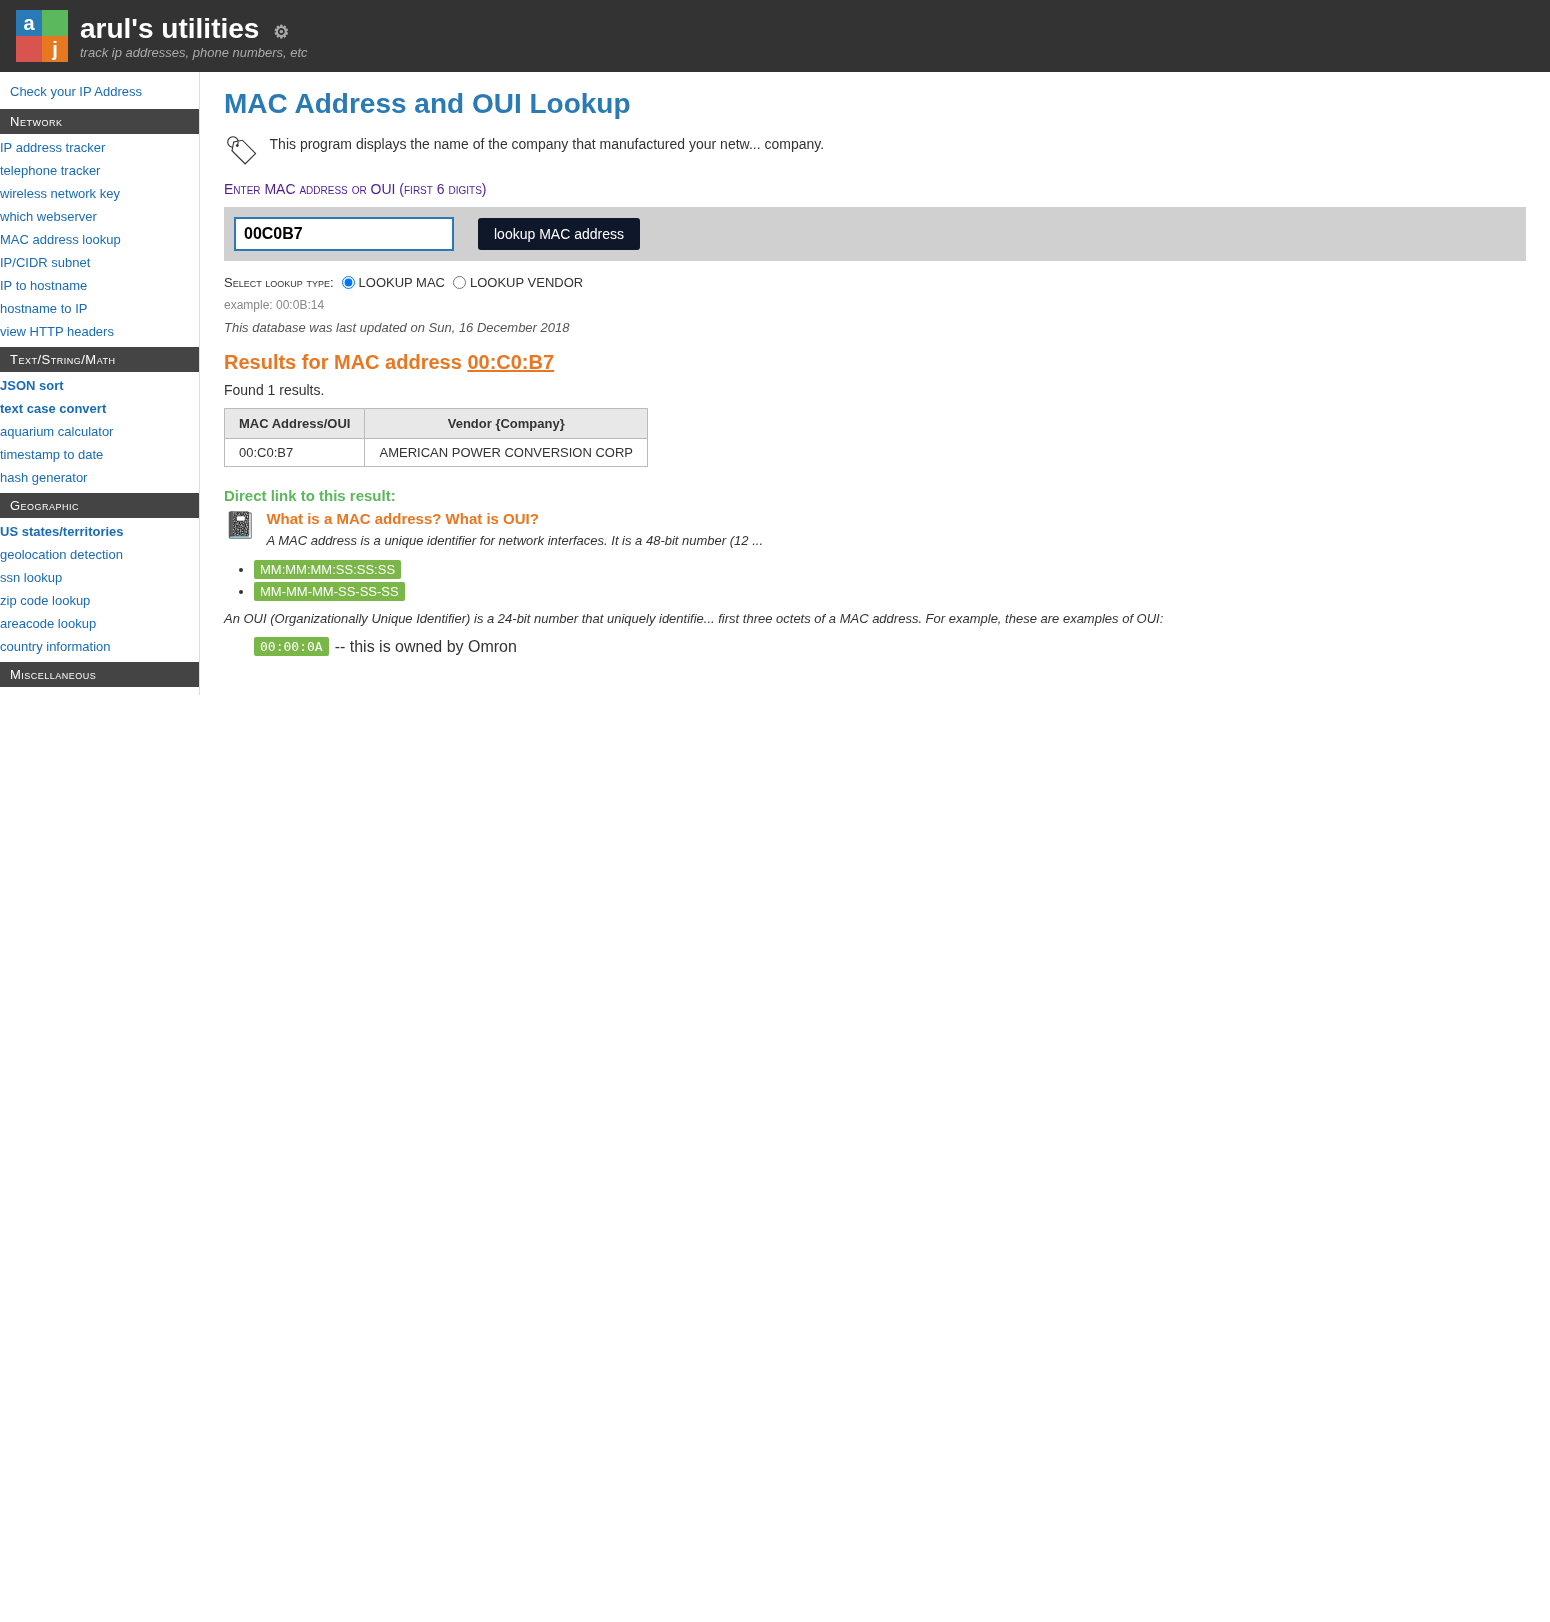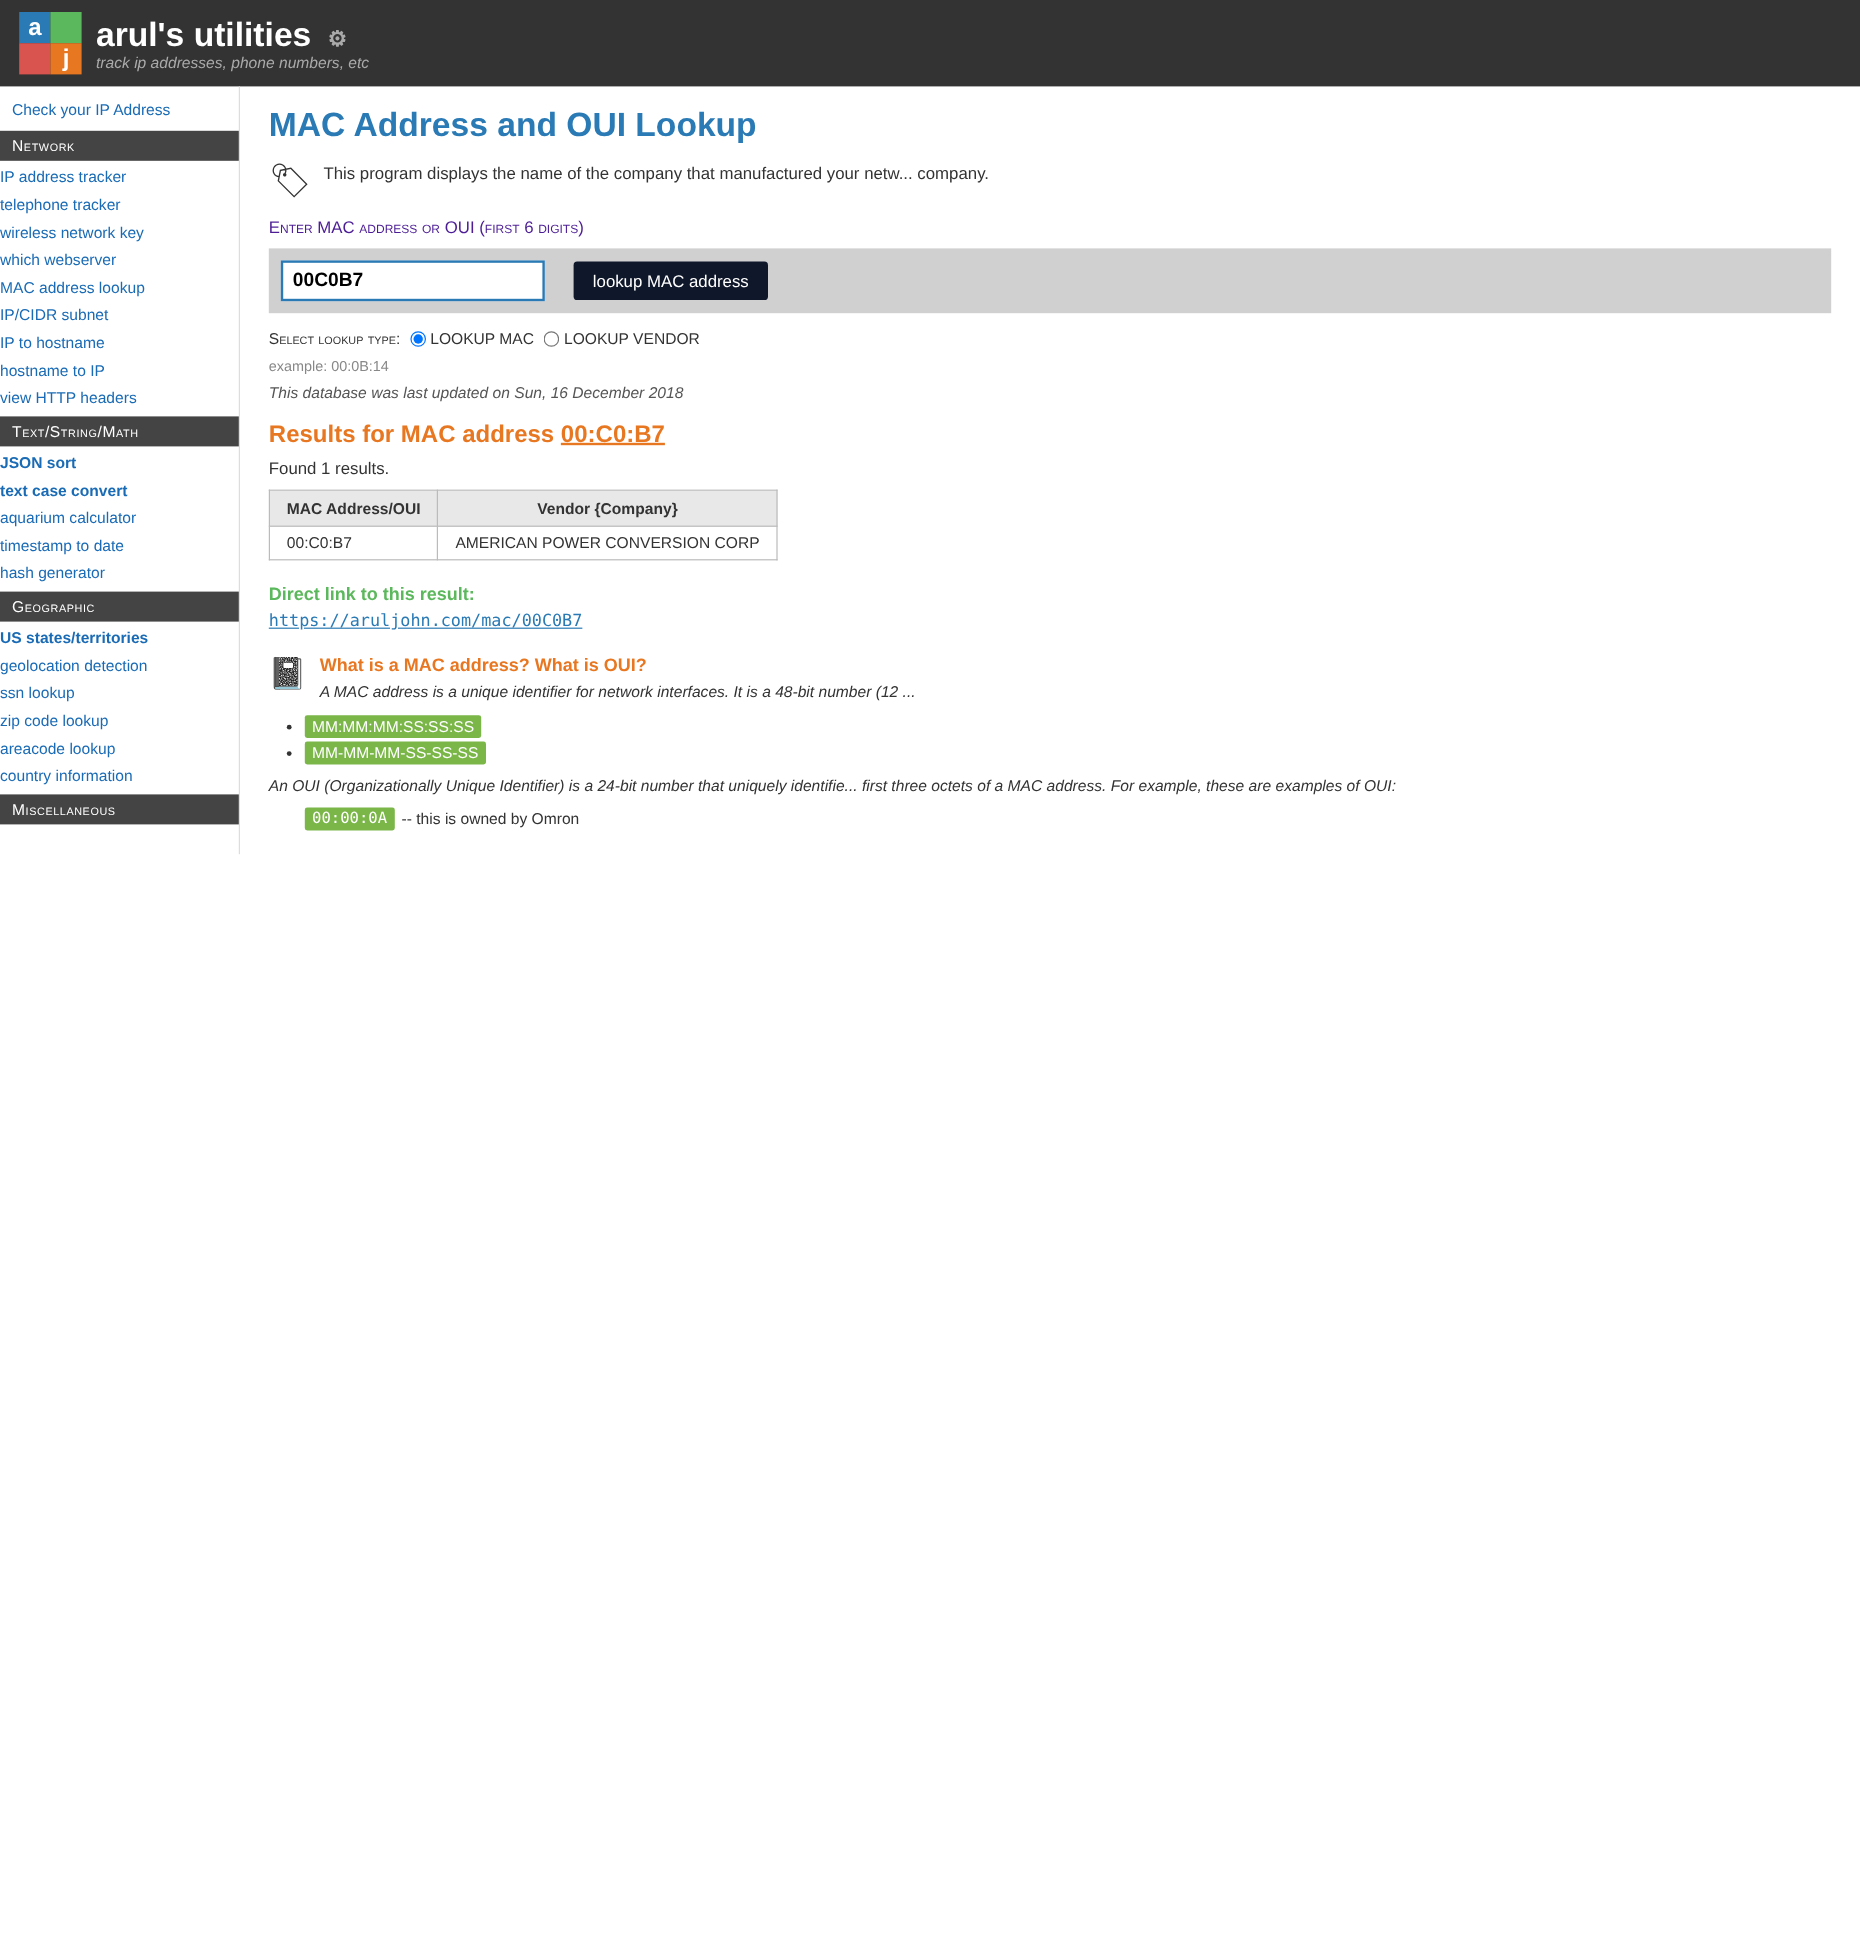--- a/index.html
+++ b/index.html
@@ -213,21 +213,21 @@
     }
     .oui-example-item { margin-bottom: 4px; display: flex; align-items: center; gap: 6px; }
     .oui-badge {
       background: #7ab648;
       color: #fff;
       font-family: monospace;
       font-size: 13px;
       padding: 2px 6px;
       border-radius: 2px;
     }
-    .oui-desc { font-size: 13px; }
+    .oui-desc { font-size: 16px; }
   </style>
 </head>
 <body>
 
 <div id="header">
   <div id="logo-block">
     <div class="logo-cell logo-a">a</div>
     <div class="logo-cell logo-green"></div>
     <div class="logo-cell logo-red"></div>
     <div class="logo-cell logo-orange">j</div>
@@ -321,23 +321,20 @@
       </thead>
       <tbody id="result-tbody">
         <tr>
           <td>00:C0:B7</td>
           <td>AMERICAN POWER CONVERSION CORP</td>
         </tr>
       </tbody>
     </table>
 
     <p class="direct-link-heading">Direct link to this result:</p>
-    <p class="direct-link-url">
-      <a href="#" style="color:#2a7ab5;">https://aruljohn.com/mac/00C0B7</a>
-    </p>
 
     <div class="what-is-block">
       <span class="book-icon">📓</span>
       <div>
         <p class="what-is-heading">What is a MAC address? What is OUI?</p>
         <p class="what-is-text">A MAC address is a unique identifier for network interfaces. It is a 48-bit number (12 ...</p>
       </div>
     </div>
 
     <ul class="mac-format-list">

